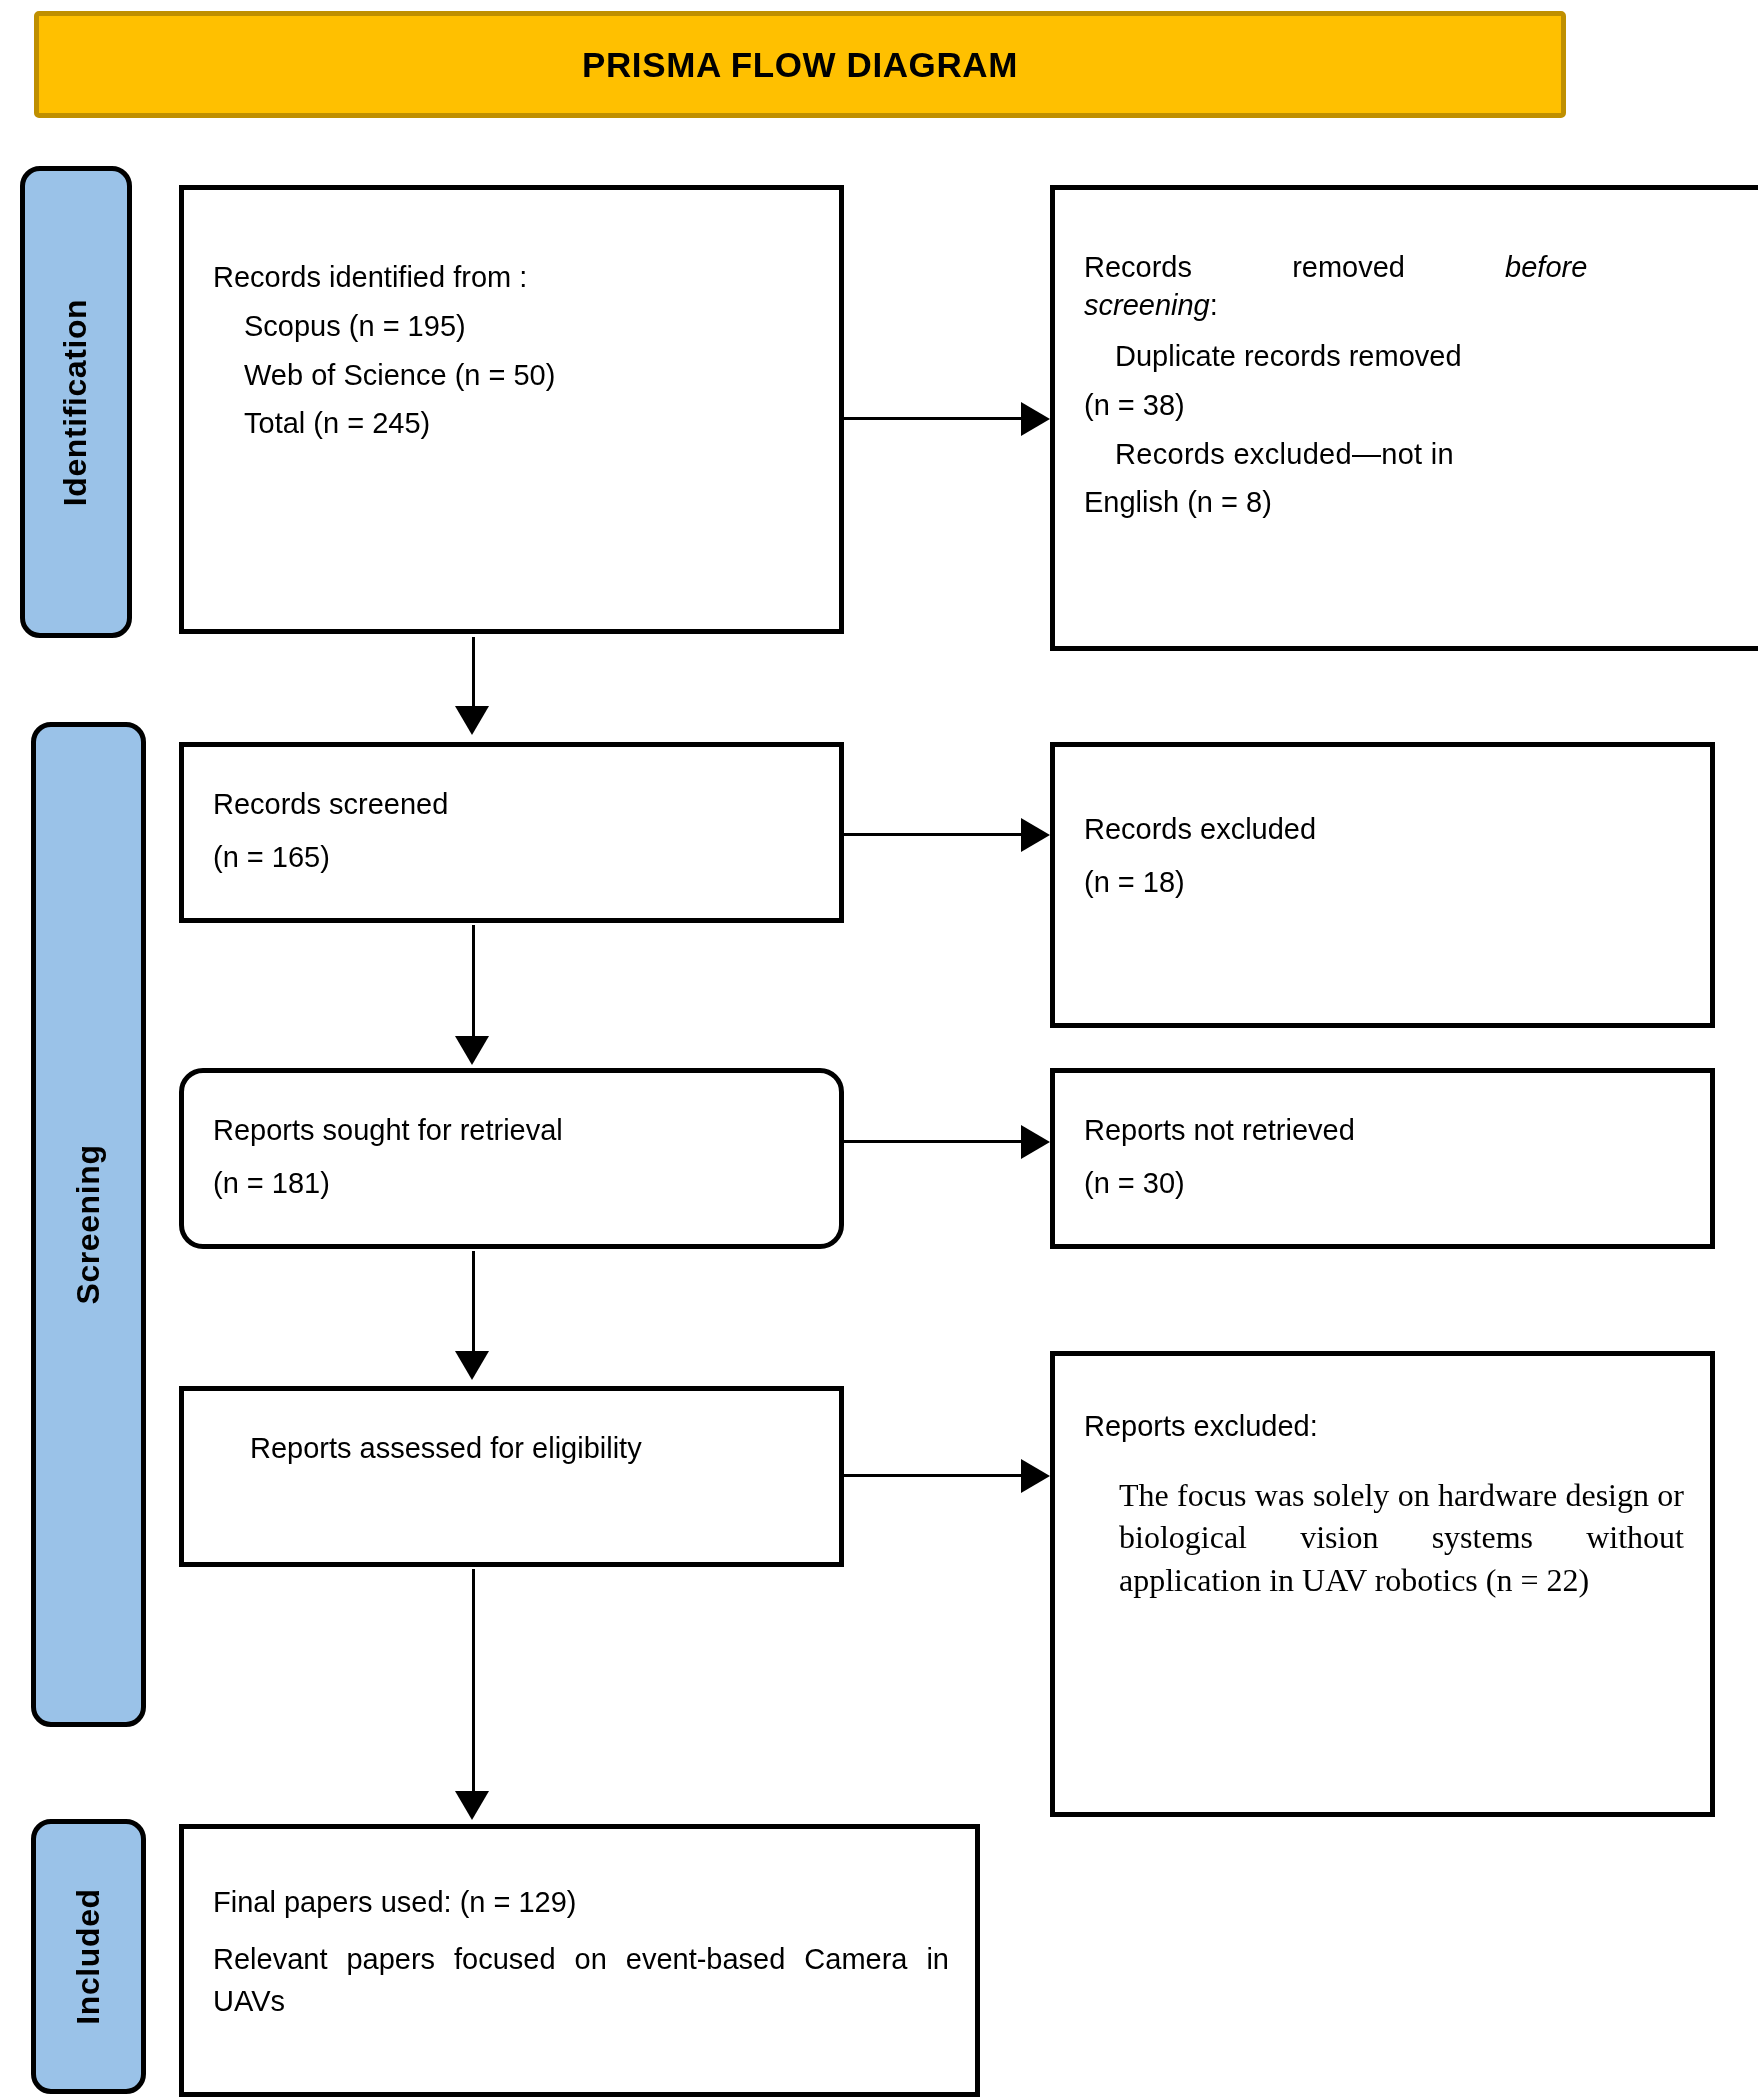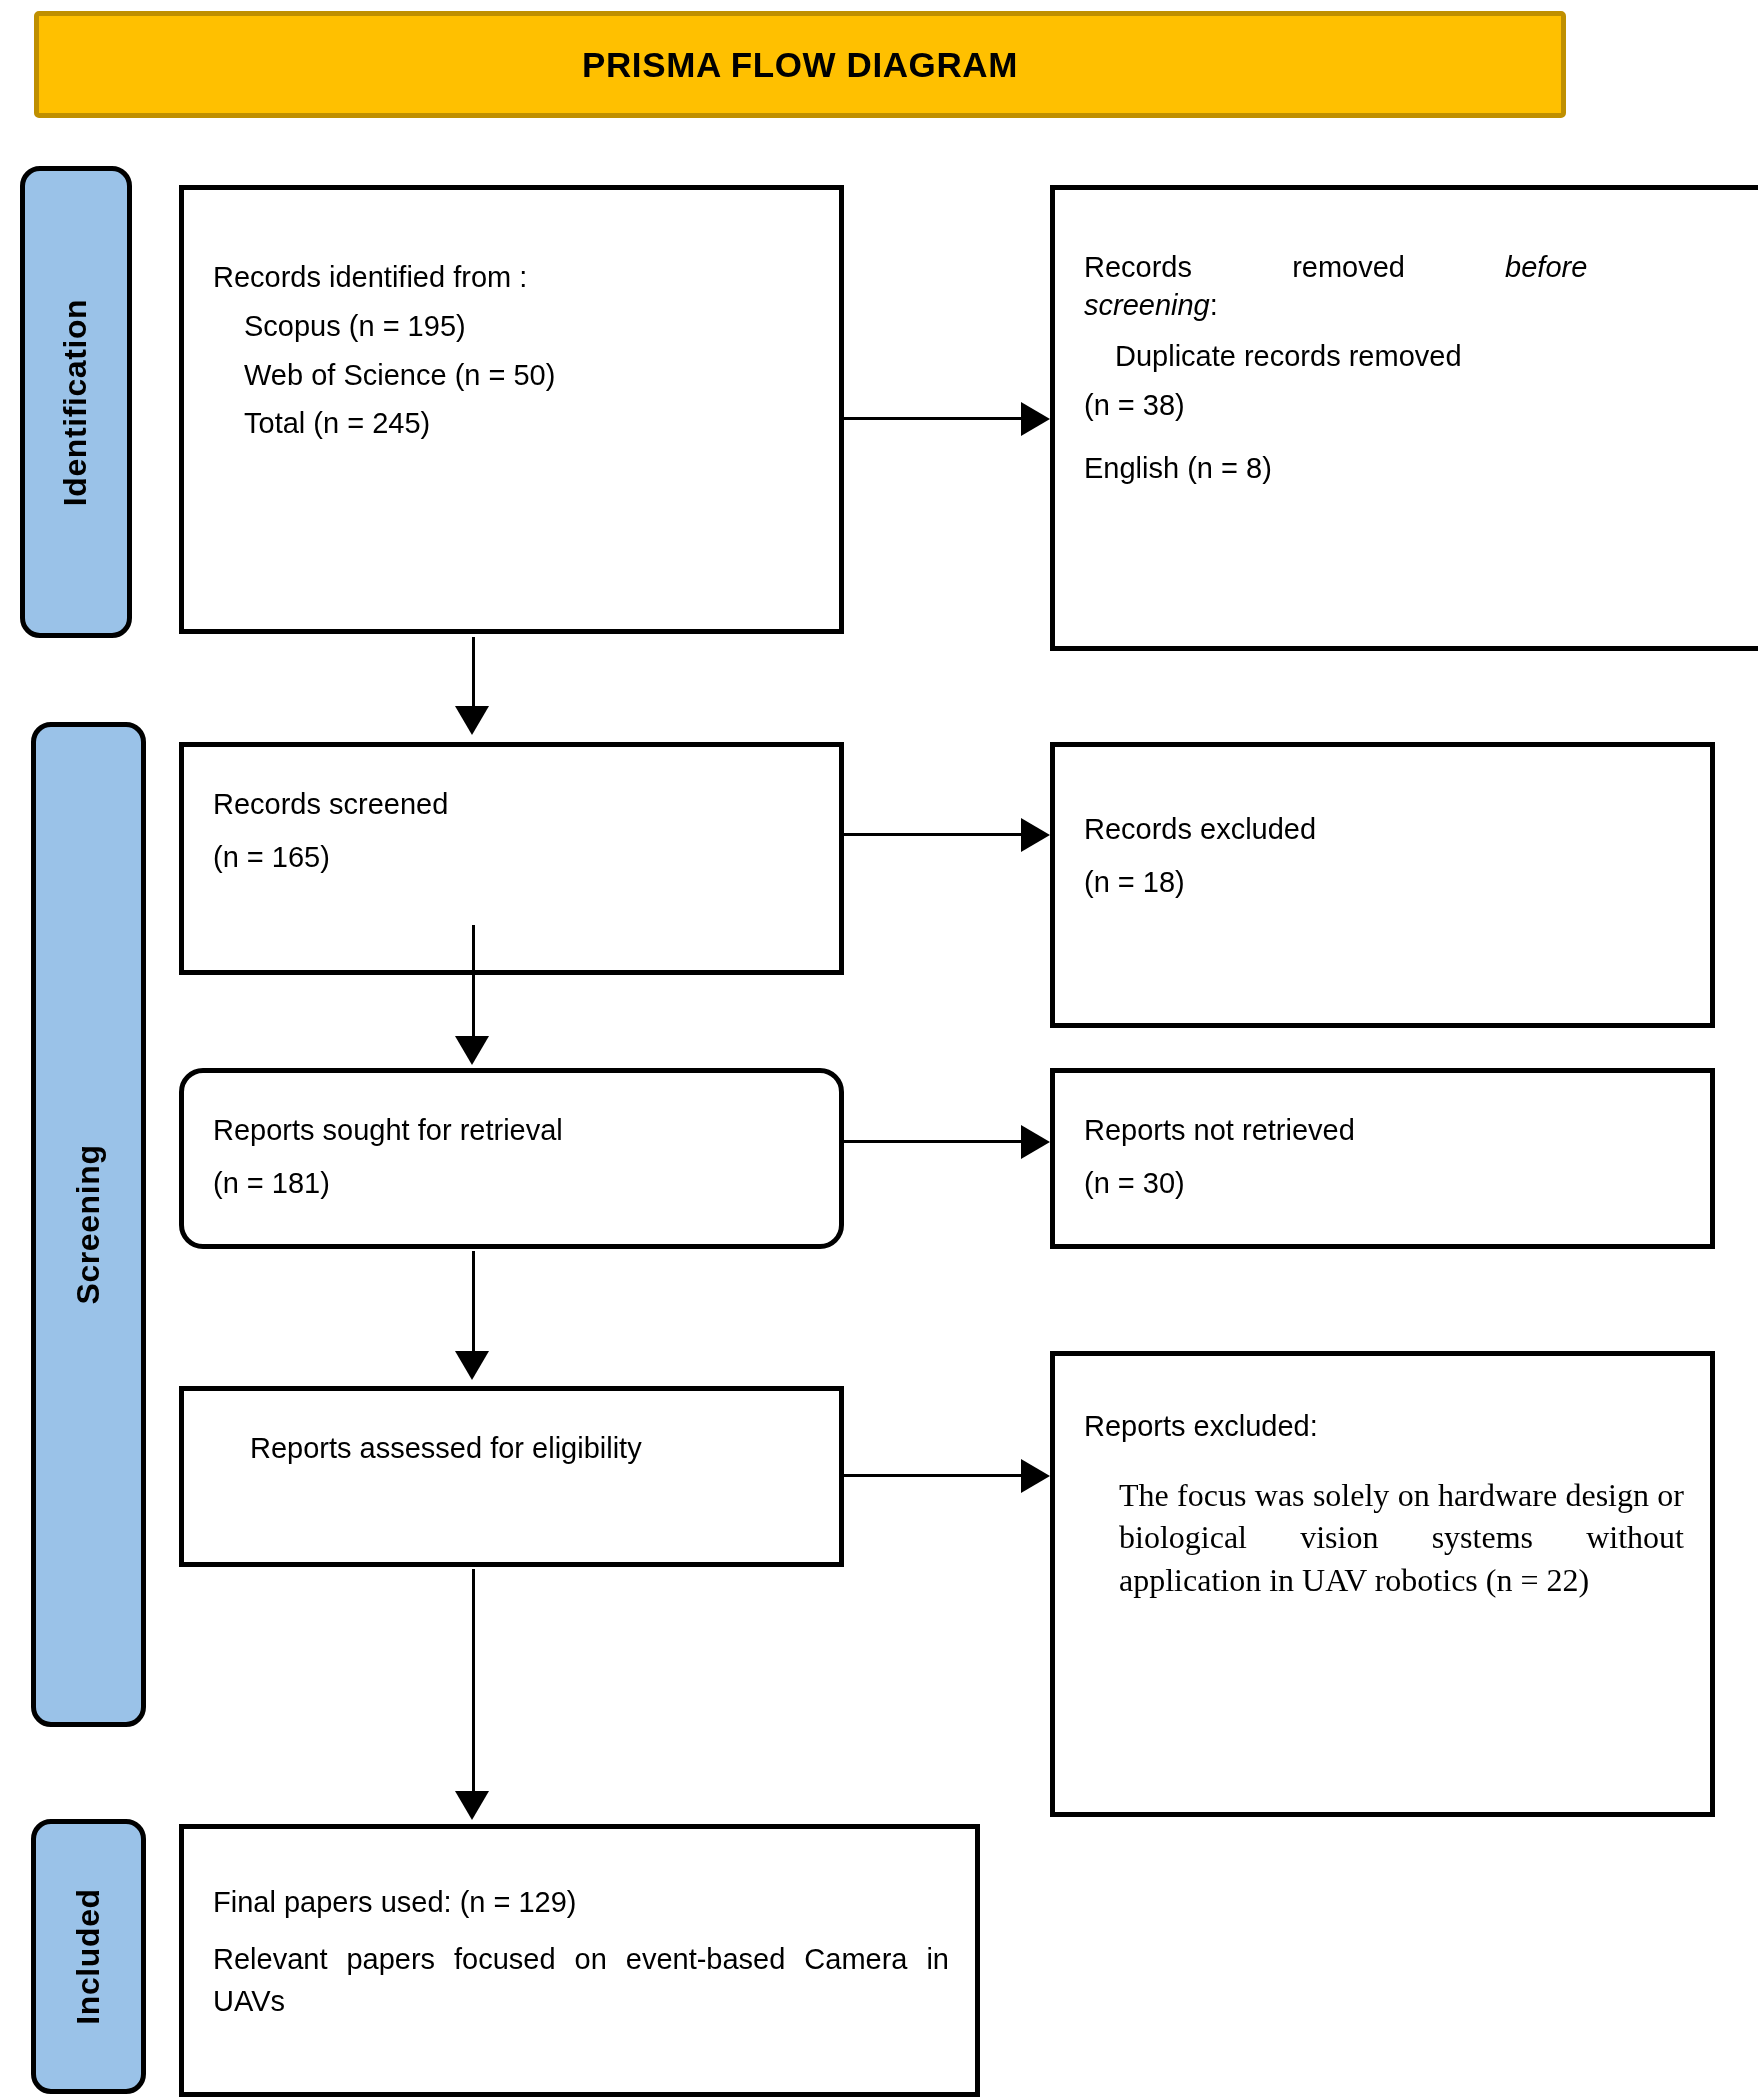--- a/index.html
+++ b/index.html
@@ -177,32 +177,33 @@
         <span class="ital">before</span>
       </div>
       <div class="box-para" style="margin:0;">
         <span class="ital">screening</span><span>:</span>
       </div>
       <div class="gap-sm"></div>
       <div class="box-line indent-1">Duplicate records removed</div>
       <div class="gap-sm"></div>
       <div class="box-line">(n = 38)</div>
       <div class="gap-sm"></div>
+      <div class="box-line indent-1" style="letter-spacing:0.3px;">Records excluded—not in</div>
       <div class="gap-sm"></div>
       <div class="box-line">English (n = 8)</div>
     </div>
   </div>
 
   <div class="conn-h" style="left:844px; top:417px; width:180px;"></div>
   <div class="arrow-right" style="left:1021px; top:402px;"></div>
 
   <div class="conn-v" style="left:472px; top:637px; height:70px;"></div>
   <div class="arrow-down" style="left:455px; top:706px;"></div>
 
-  <div class="flow-box" style="left:179px; top:742px; width:665px; height:233px;">
+  <div class="flow-box" style="left:179px; top:742px; width:665px; height:181px;">
     <div class="box-body" style="top:40px;">
       <div class="box-line">Records screened</div>
       <div class="gap-md"></div>
       <div class="box-line">(n = 165)</div>
     </div>
   </div>
 
   <div class="flow-box" style="left:1050px; top:742px; width:665px; height:286px;">
     <div class="box-body" style="top:65px;">
       <div class="box-line">Records excluded</div>

